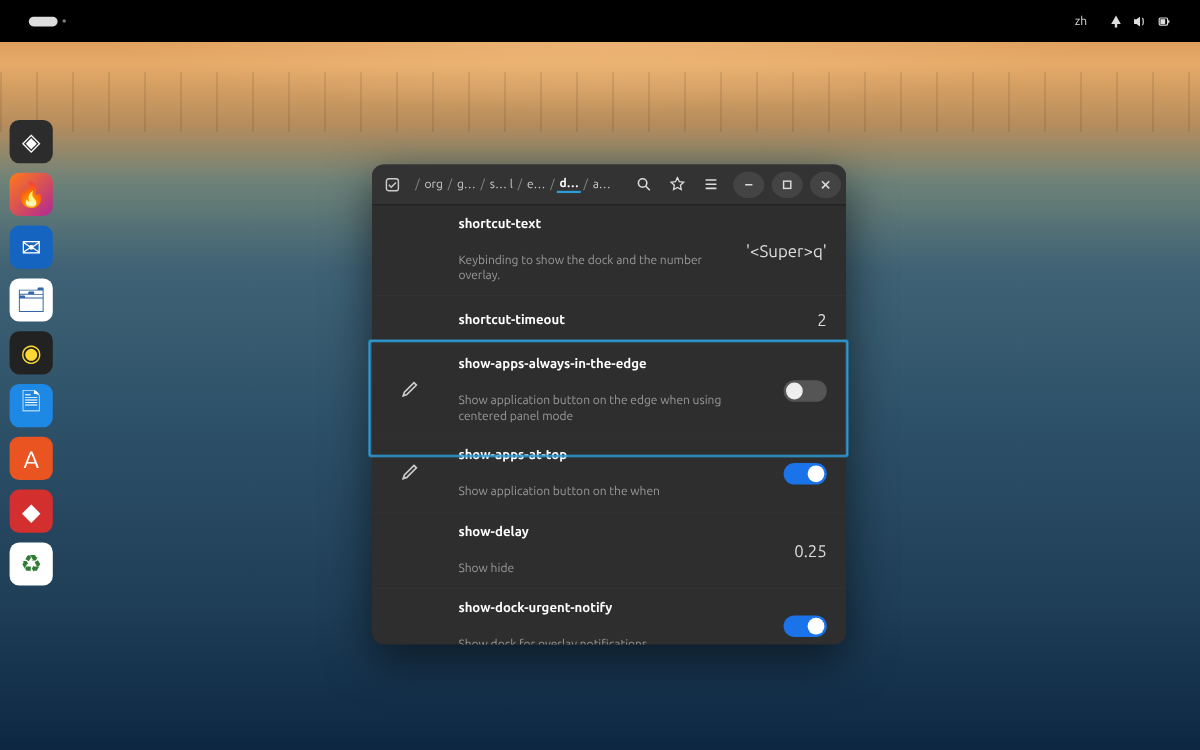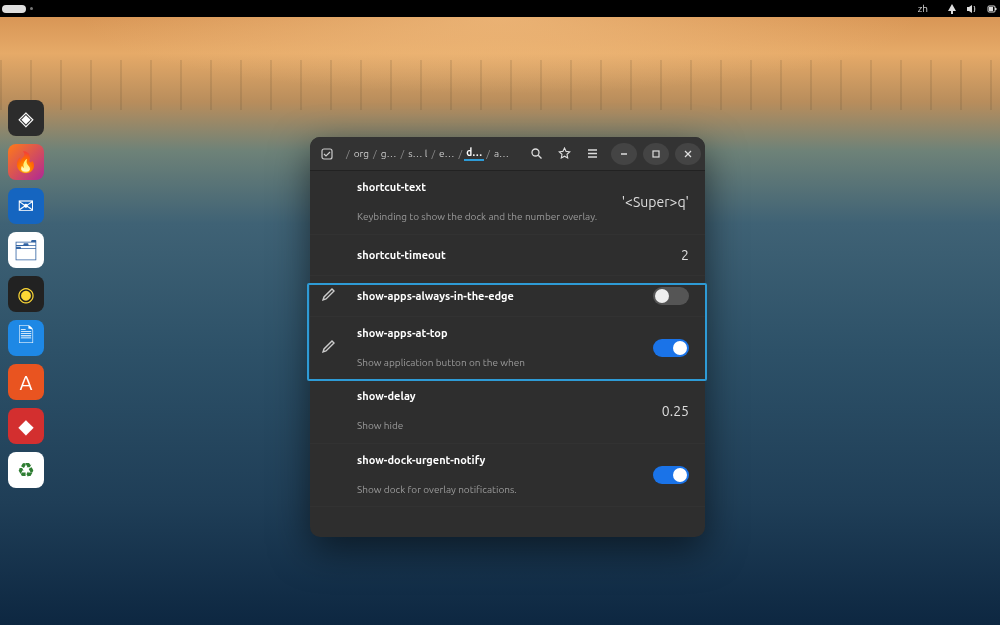--- a/index.html
+++ b/index.html
@@ -21,23 +21,23 @@
   }
   .cranes {
     position:absolute; top:60px; left:0; right:0; height:50px; z-index:0;
     background:
       repeating-linear-gradient(90deg, rgba(60,50,30,.35) 0 2px, transparent 2px 30px);
     opacity:.35;
   }
 
   
   .topbar {
-    position: absolute; top:0; left:0; right:0; height:17px;
+    position: absolute; top:0; left:0; right:0; height:35px;
     background:#000; color:#e6e6e6; font-size:10px;
-    display:flex; align-items:center; padding:0 2px; z-index:50;
+    display:flex; align-items:center; padding:0 24px; z-index:50;
   }
   .topbar .pill { width:24px; height:8px; border-radius:4px; background:#ddd; }
   .topbar .dot  { width:3px; height:3px; border-radius:50%; background:#777; margin-left:4px;}
   .topbar .spacer { flex:1; }
   .topbar .lang { margin-right:10px; font-size:10px; color:#ddd; }
   .topbar .ico  { margin-left:8px; }
   .topbar svg { display:block; }
 
   
   .dock {
@@ -80,21 +80,21 @@
     display:flex; align-items:center; gap:0; flex:1; overflow:hidden;
     font-size:10px; color:#ccc; padding-left:2px;
   }
   .crumbs span { padding:0 2px; white-space:nowrap; }
   .crumbs .sep { color:#888; }
   .crumbs .active { color:#fff; font-weight:600; border-bottom:2px solid #2e9bd6; padding-bottom:1px;}
 
   .body { height:calc(100% - 34px); overflow-y:auto; }
 
   .row {
-    display:flex; align-items:center; padding:10px 16px 10px 11px; gap:16px;
+    display:flex; align-items:center; padding:10px 16px 10px 24px; gap:28px;
     border-bottom:1px solid rgba(255,255,255,0.02);
   }
   .row .txt  { flex:1; min-width:0; }
   .row .key  { font-size:11px; color:#fff; font-weight:600; }
   .row .desc { font-size:10px; color:#9a9a9a; margin-top:18px; line-height:1.25; }
   .row .val  { font-size:14px; color:#ddd; white-space:nowrap; }
   .pencil { width:20px; height:20px; color:#ddd; flex:none; opacity:.9; }
   .pencil.hidden { visibility:hidden; }
 
   
@@ -247,20 +247,21 @@
           <div class="key">shortcut-timeout</div>
         </div>
         <div class="val">2</div>
       </div>
       <div class="row">
         <div class="pencil"><svg viewBox="0 0 16 16" width="16" height="16">
             <path d="M2 14l1-3 8-8 2 2-8 8-3 1zM11 3l2 2" stroke="currentColor" stroke-width="1.4" fill="none" stroke-linecap="round"></path>
           </svg></div>
         <div class="txt">
           <div class="key">show-apps-always-in-the-edge</div>
+          <div class="desc">Show application button on the edge when using centered panel mode</div>
         </div>
         <div class="toggle"></div>
       </div>
       <div class="row">
         <div class="pencil"><svg viewBox="0 0 16 16" width="16" height="16">
             <path d="M2 14l1-3 8-8 2 2-8 8-3 1zM11 3l2 2" stroke="currentColor" stroke-width="1.4" fill="none" stroke-linecap="round"></path>
           </svg></div>
         <div class="txt">
           <div class="key">show-apps-at-top</div>
           <div class="desc">Show application button on the when</div>

